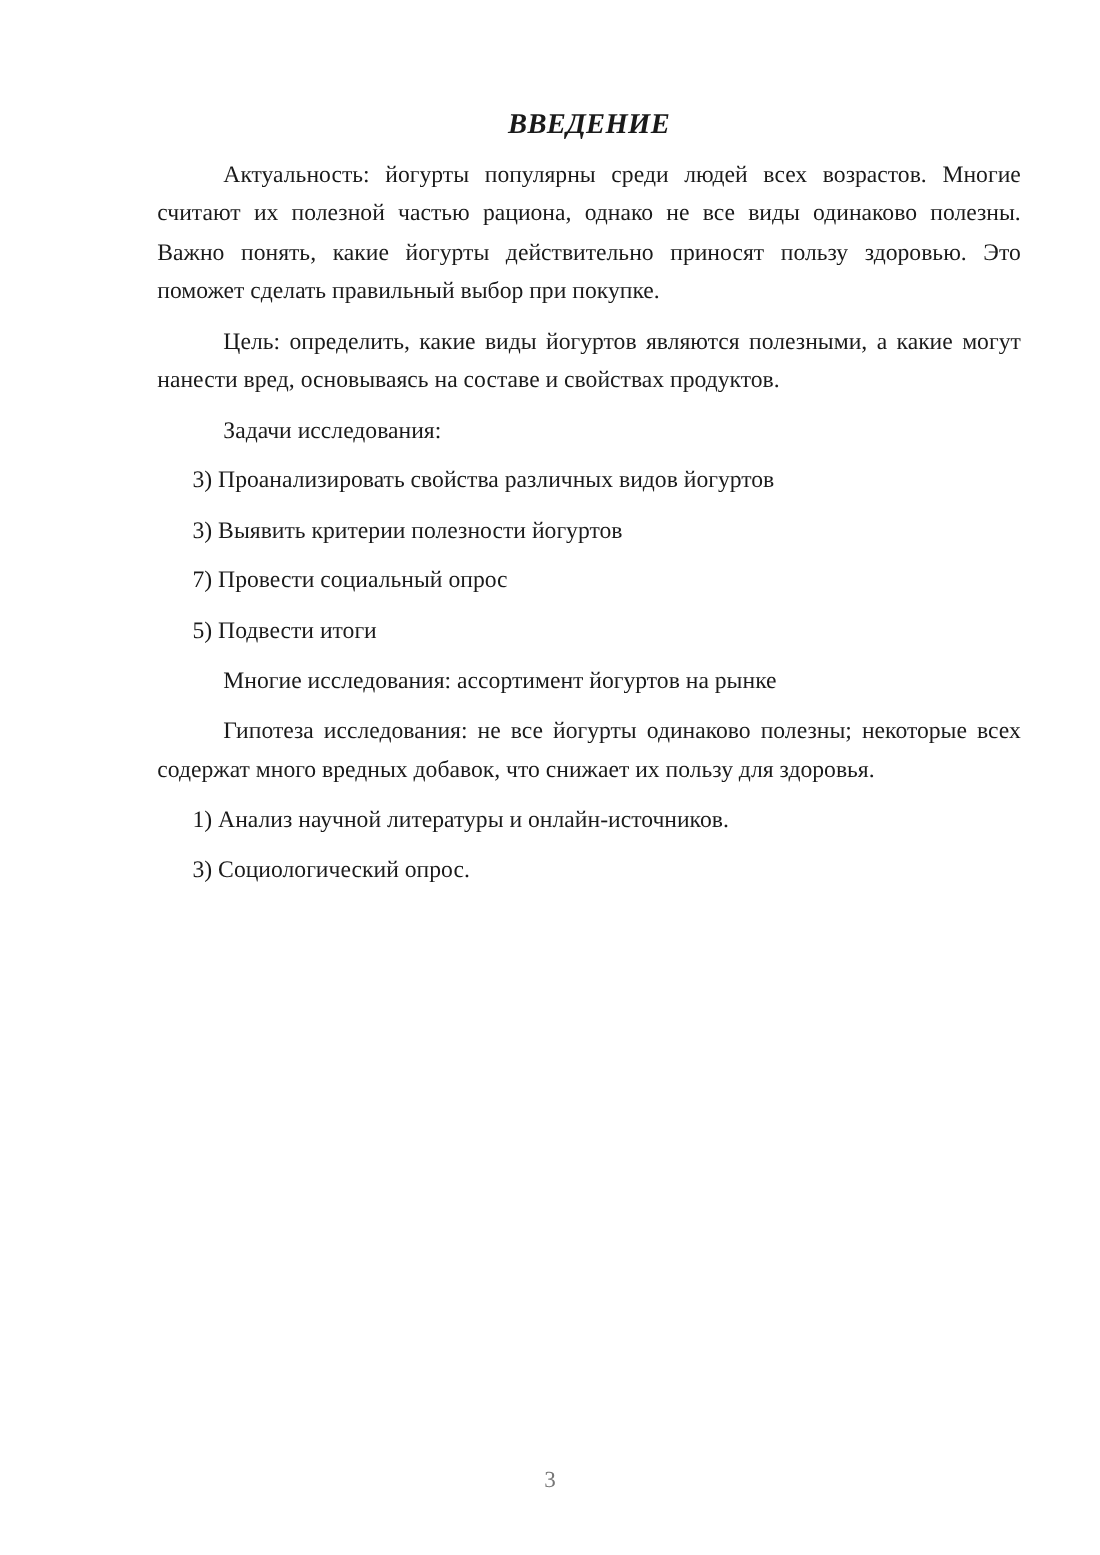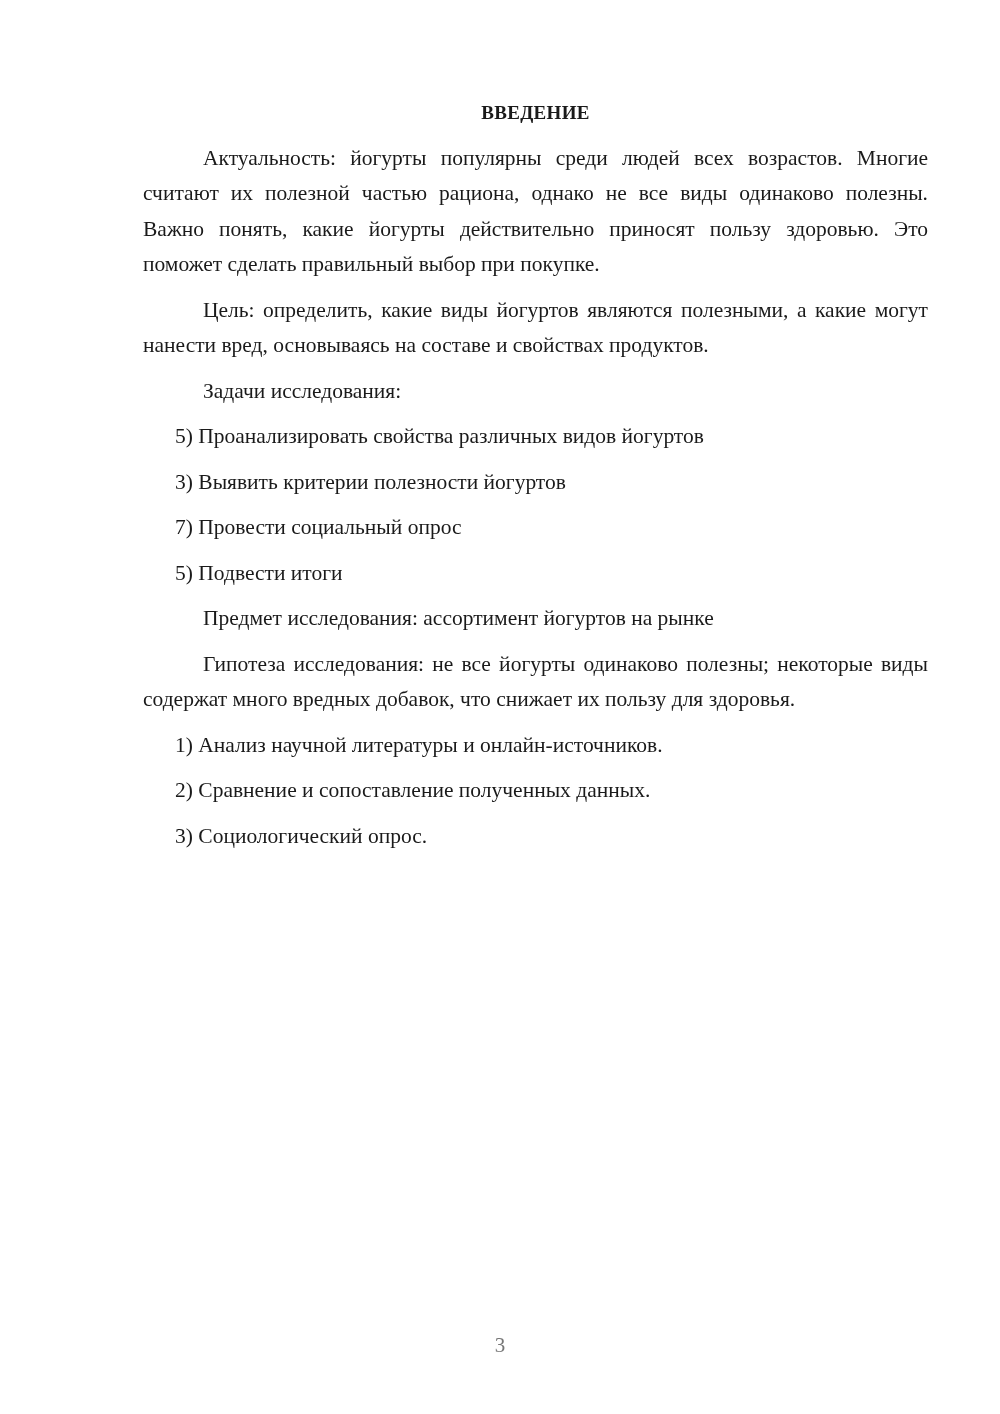--- a/index.html
+++ b/index.html
@@ -6,22 +6,22 @@
   body {
     width: 1000px; height: 1414px; position: relative; overflow: hidden;
     font-family: "Liberation Serif", "DejaVu Serif", serif;
     color: #1a1a1a;
   }
   .page {
     position: absolute; left: 143px; top: 95px; width: 785px;
     font-size: 21.5px; line-height: 35.5px;
   }
   .title {
-    text-align: center; font-weight: bold; font-size: 19px;
-    margin: 0 0 10px 0; letter-spacing: 0.3px;
+    text-align: center; font-weight: bold; font-size: 26px;
+    margin: 0 0 10px 0; letter-spacing: 0.3px; font-style: italic;
   }
   .para {
     text-align: justify; text-indent: 60px; margin: 0 0 10px 0;
   }
   .line {
     margin: 0 0 10px 0; padding-left: 60px;
   }
   .item {
     margin: 0 0 10px 0; text-indent: 32px; text-align: justify;
   }
@@ -38,32 +38,31 @@
   <div class="title">ВВЕДЕНИЕ</div>
 
   <p class="para">Актуальность: йогурты популярны среди людей всех возрастов. Многие считают их полезной частью рациона, однако не все виды одинаково полезны. Важно понять, какие йогурты действительно приносят пользу здоровью. Это поможет сделать правильный выбор при покупке.</p>
 
 
   <p class="para">Цель: определить, какие виды йогуртов являются полезными, а какие могут нанести вред, основываясь на составе и свойствах продуктов.</p>
 
   <p class="line">Задачи исследования:</p>
 
   <div>
-    <p class="item">5) Проанализировать свойства различных видов йогуртов</p>
+    <p class="item">3) Проанализировать свойства различных видов йогуртов</p>
     <p class="item">3) Выявить критерии полезности йогуртов</p>
     <p class="item">7) Провести социальный опрос</p>
     <p class="item">5) Подвести итоги</p>
   </div>
 
 
-  <p class="line">Предмет исследования: ассортимент йогуртов на рынке</p>
+  <p class="line">Многие исследования: ассортимент йогуртов на рынке</p>
 
-  <p class="para">Гипотеза исследования: не все йогурты одинаково полезны; некоторые виды содержат много вредных добавок, что снижает их пользу для здоровья.</p>
+  <p class="para">Гипотеза исследования: не все йогурты одинаково полезны; некоторые всех содержат много вредных добавок, что снижает их пользу для здоровья.</p>
 
 
   <div>
     <p class="item">1) Анализ научной литературы и онлайн-источников.</p>
-    <p class="item">2) Сравнение и сопоставление полученных данных.</p>
     <p class="item">3) Социологический опрос.</p>
   </div>
 </div>
 
 <div class="page-number">3</div>
 
 </body></html>

